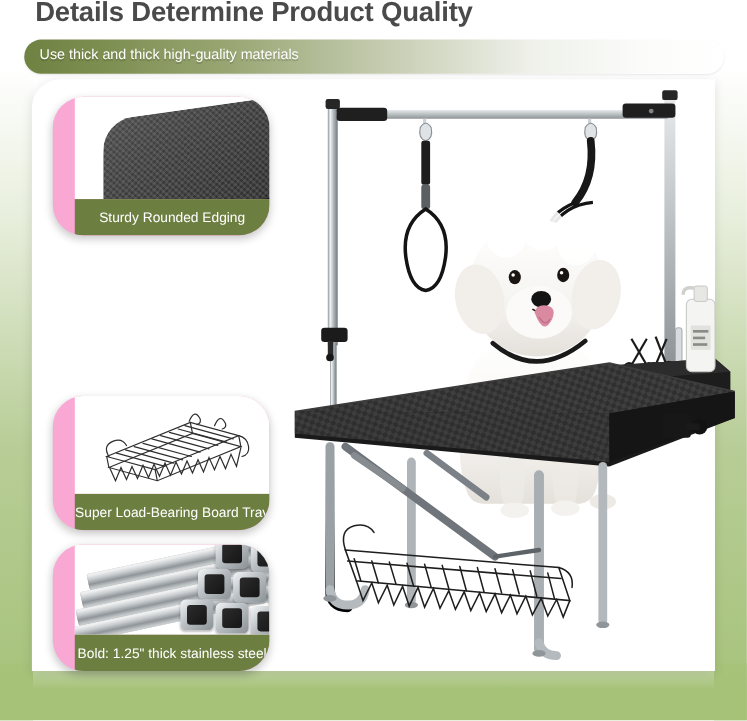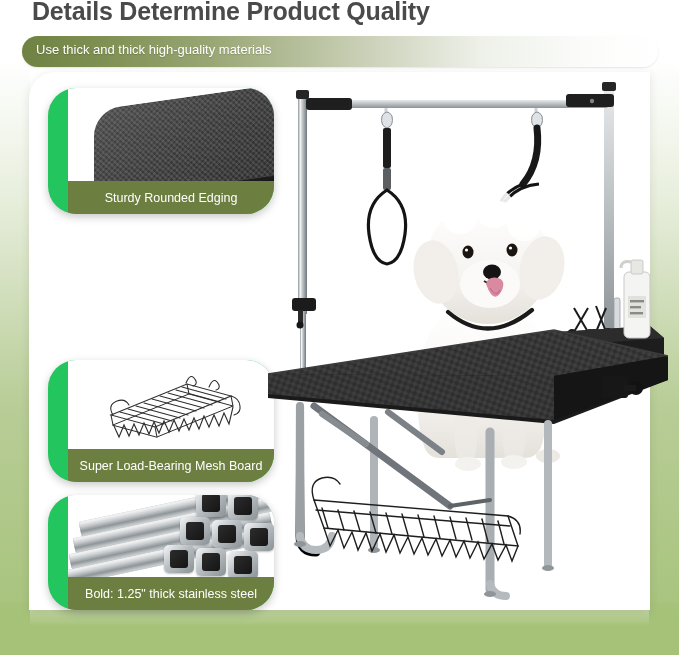--- a/index.html
+++ b/index.html
@@ -49,23 +49,23 @@
     box-shadow:0 1px 2px rgba(0,0,0,.10);
   }
   .subtitle-text {
     position:absolute; left:36px; top:42px;
     font-size:13px; color:#ffffff; white-space:nowrap;
     text-shadow:0 1px 1px rgba(0,0,0,.18);
   }
 
   
   .card {
-    position:absolute; left:48px; width:226px;
+    position:absolute; left:48px; width:197px;
     border-radius:28px;
-    background:#22c55e;
+    background:#f9a8d4;
     box-shadow:0 3px 8px rgba(0,0,0,.22);
     overflow:hidden;
     padding-left:20px;
   }
   .card-photo { position:relative; width:100%; background:#ffffff; overflow:hidden; }
   .card-label {
     position:relative; height:33px; background:#6d7f40;
     display:flex; align-items:center; justify-content:center;
     color:#ffffff; font-size:12.5px; white-space:nowrap;
   }
@@ -190,21 +190,21 @@
               <path d="M99 24 L143 36"></path>
 
             <path d="M31 63 L36 74 L41 62 L46 73 L51 61 L56 72 L61 60 L66 71 L71 59 L76 70 L81 58 L86 69 L91 57 L96 68 L101 56 L106 67 L111 55 L116 66 L121 53 L126 64 L131 52 L136 63 L141 50 L146 61 L150 44"></path>
 
             <path d="M30 52 q-6 -10 4 -14 q8 -3 12 4"></path>
             <path d="M148 33 q8 2 9 10 q1 7 -6 9"></path>
           </g>
         </svg>
       </div>
     </div>
-    <div class="card-label">Super Load-Bearing Mesh Board</div>
+    <div class="card-label">Super Load-Bearing Board Tray</div>
   </div>
 
   <div class="card" id="card4">
     <div class="card-photo">
       <div class="steel">
         <div class="bar-long" style="left:10px; top:6px;  width:200px; transform:rotate(-12deg);"></div>
         <div class="bar-long" style="left:4px;  top:22px; width:205px; transform:rotate(-12deg);"></div>
         <div class="bar-long" style="left:0px;  top:38px; width:205px; transform:rotate(-12deg);"></div>
         <div class="bar-long" style="left:-4px; top:54px; width:205px; transform:rotate(-12deg);"></div>
         <div class="tube" style="left:128px; top:-6px;"></div>

